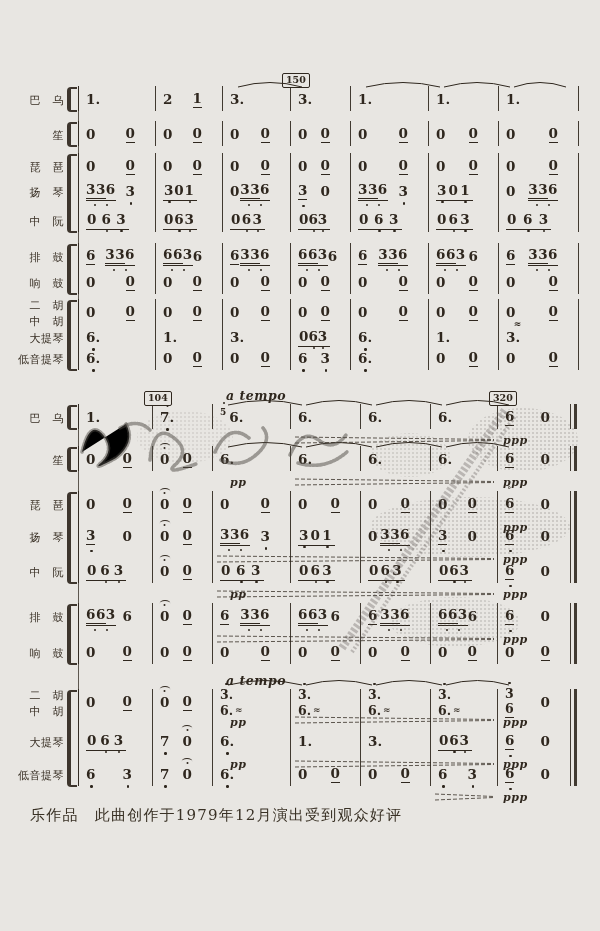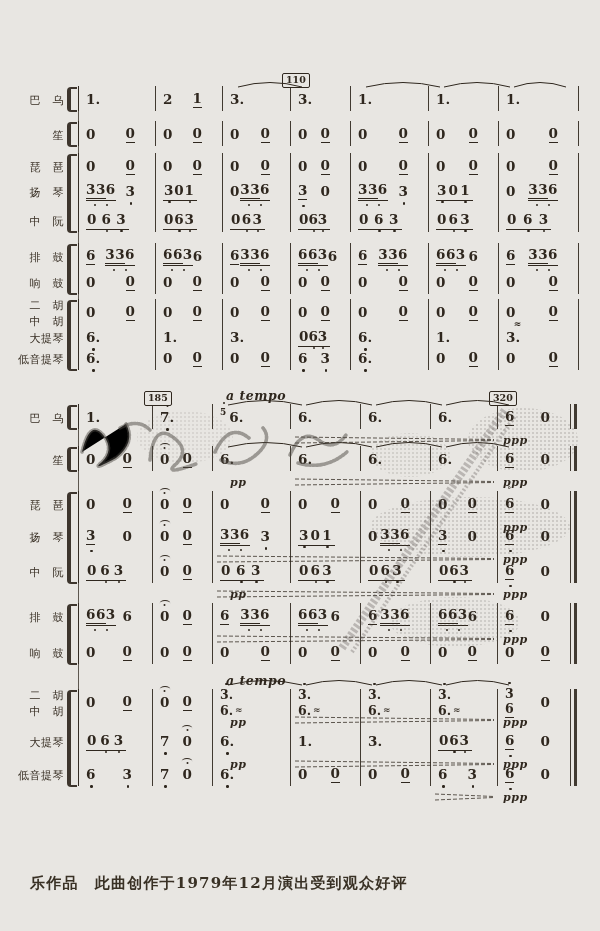--- a/index.html
+++ b/index.html
@@ -825,22 +825,22 @@
         </div>
         <div class="measure multi" style="left: 430px; top: 763px; width: 67px;">
           <span class="tok">6<i class="odb" style="font-style: normal;"></i></span>
           <span class="tok">3<i class="odb" style="font-style: normal;"></i></span>
         </div>
         <div class="measure multi" style="left: 497px; top: 763px; width: 73px;">
           <span class="tok u">6<i class="odb" style="font-style: normal;"></i></span>
           <span class="tok">0</span>
         </div>
       </div>
-      <div class="mark" style="left: 282px; top: 73px;">110</div>
-      <div class="mark" style="left: 144px; top: 391px;">185</div>
+      <div class="mark" style="left: 282px; top: 73px;">150</div>
+      <div class="mark" style="left: 144px; top: 391px;">104</div>
       <div class="mark" style="left: 489px; top: 391px;">320</div>
       <div class="tempo" style="left: 226px; top: 388px;">a tempo</div>
       <div class="tempo" style="left: 226px; top: 673px;">a tempo</div>
       <div class="dyn" style="left: 230px; top: 476px;">pp</div>
       <div class="dyn" style="left: 230px; top: 588px;">pp</div>
       <div class="dyn" style="left: 230px; top: 716px;">pp</div>
       <div class="dyn" style="left: 230px; top: 758px;">pp</div>
       <div class="dyn" style="left: 503px; top: 434px;">ppp</div>
       <div class="dyn" style="left: 503px; top: 476px;">ppp</div>
       <div class="dyn" style="left: 503px; top: 521px;">ppp</div>
@@ -894,14 +894,14 @@
       <ellipse cx="185" cy="437" rx="48" ry="26" fill="url(#st)" opacity="0.3"></ellipse>
       <path d="M82 452 q8 -34 22 -16 q10 14 -2 26 q-12 10 14 -4 q20 -16 10 -34"></path>
       <path d="M82 452 q8 -34 22 -16 q10 14 -2 26 q-12 10 14 -4 q20 -16 10 -34" stroke="#4e4a44" fill="none" stroke-width="3.6" stroke-linecap="round" stroke-dasharray="2 1.6" opacity="0.5"></path>
       <path d="M150 460 q4 -38 24 -22 q16 12 2 26 q-14 12 20 0" stroke="#4e4a44" fill="none" stroke-width="3.6" stroke-linecap="round" stroke-dasharray="2 1.6" opacity="0.5"></path>
       <path d="M215 452 q14 -30 34 -14 m-28 22 q22 10 40 -10 q10 -12 2 -22" stroke="#4e4a44" fill="none" stroke-width="3.6" stroke-linecap="round" stroke-dasharray="2 1.6" opacity="0.5"></path>
       <path d="M290 455 q12 -28 30 -14 q14 10 26 -6 m-48 28 q28 8 50 -12" stroke="#4e4a44" fill="none" stroke-width="3.6" stroke-linecap="round" stroke-dasharray="2 1.6" opacity="0.5"></path>
       <path d="M120 428 q18 -10 30 2" stroke="#4e4a44" fill="none" stroke-width="3.6" stroke-linecap="round" stroke-dasharray="2 1.6" opacity="0.5"></path>
       <path d="M342 648 L505 410" stroke="#4e4a44" fill="none" stroke-width="8" stroke-dasharray="3 2" opacity="0.3"></path>
       <path d="M352 652 L515 416" stroke="#4e4a44" fill="none" stroke-width="4" stroke-dasharray="2 2" opacity="0.3"></path>
     </svg>
-  <div class="footer-line" style="left:30px;top:874px;font-weight:bold;">乐作品　此曲创作于1979年12月演出受到观众好评</div>
+  <div class="footer-line" style="left:30px;top:806px;">乐作品　此曲创作于1979年12月演出受到观众好评</div>
 </div>
 
 </body></html>

